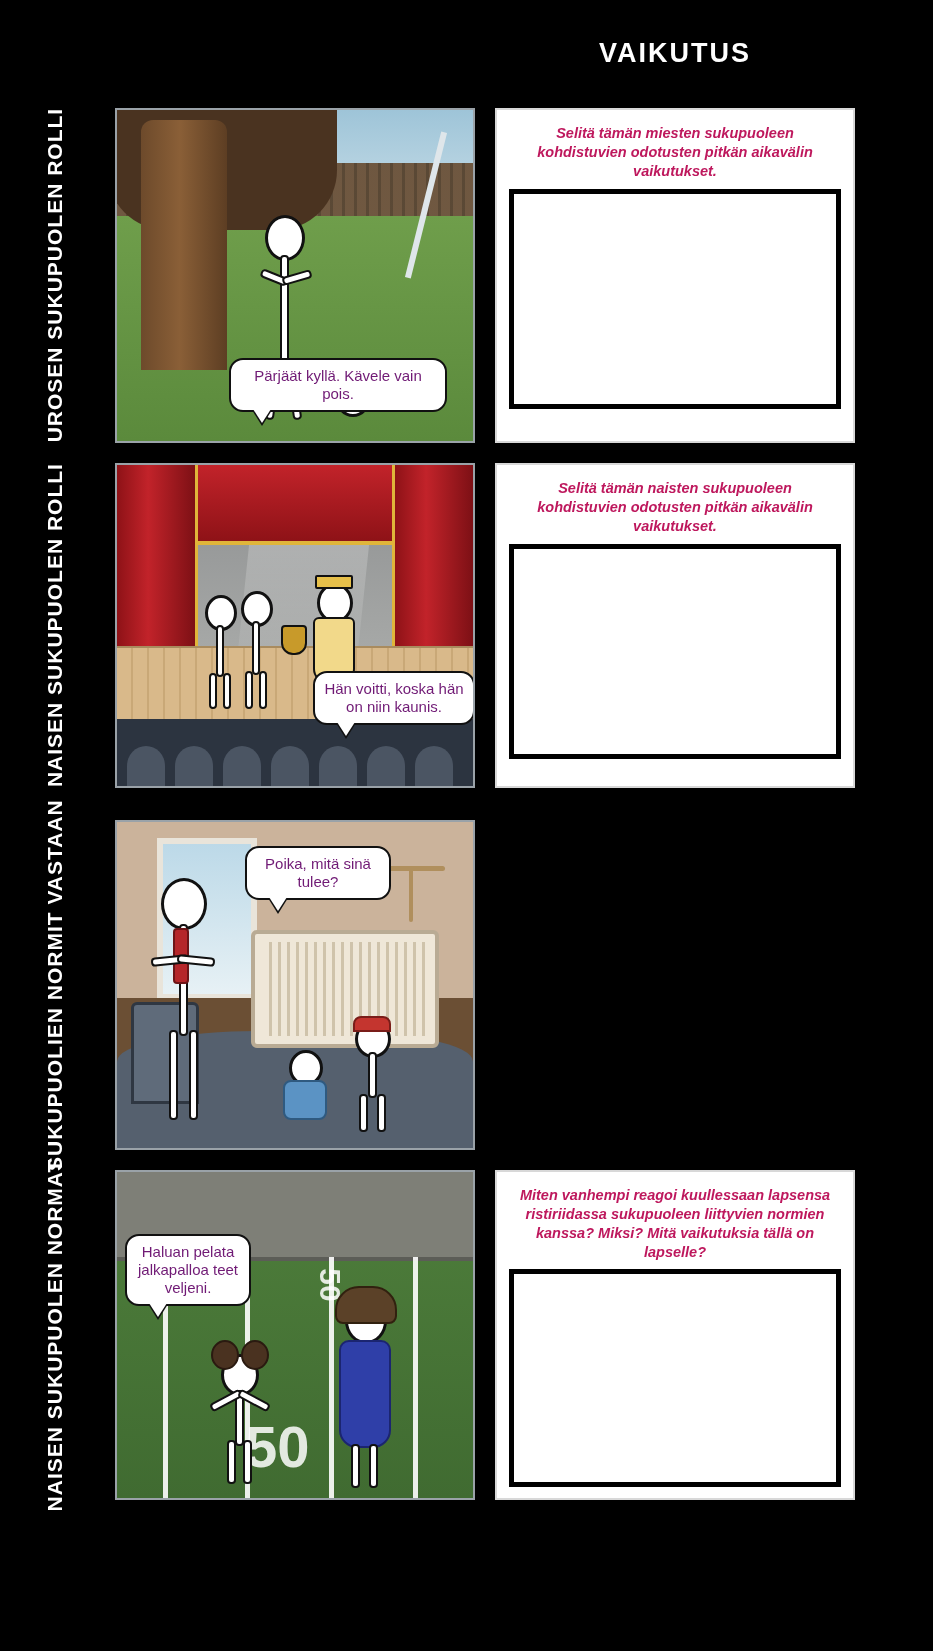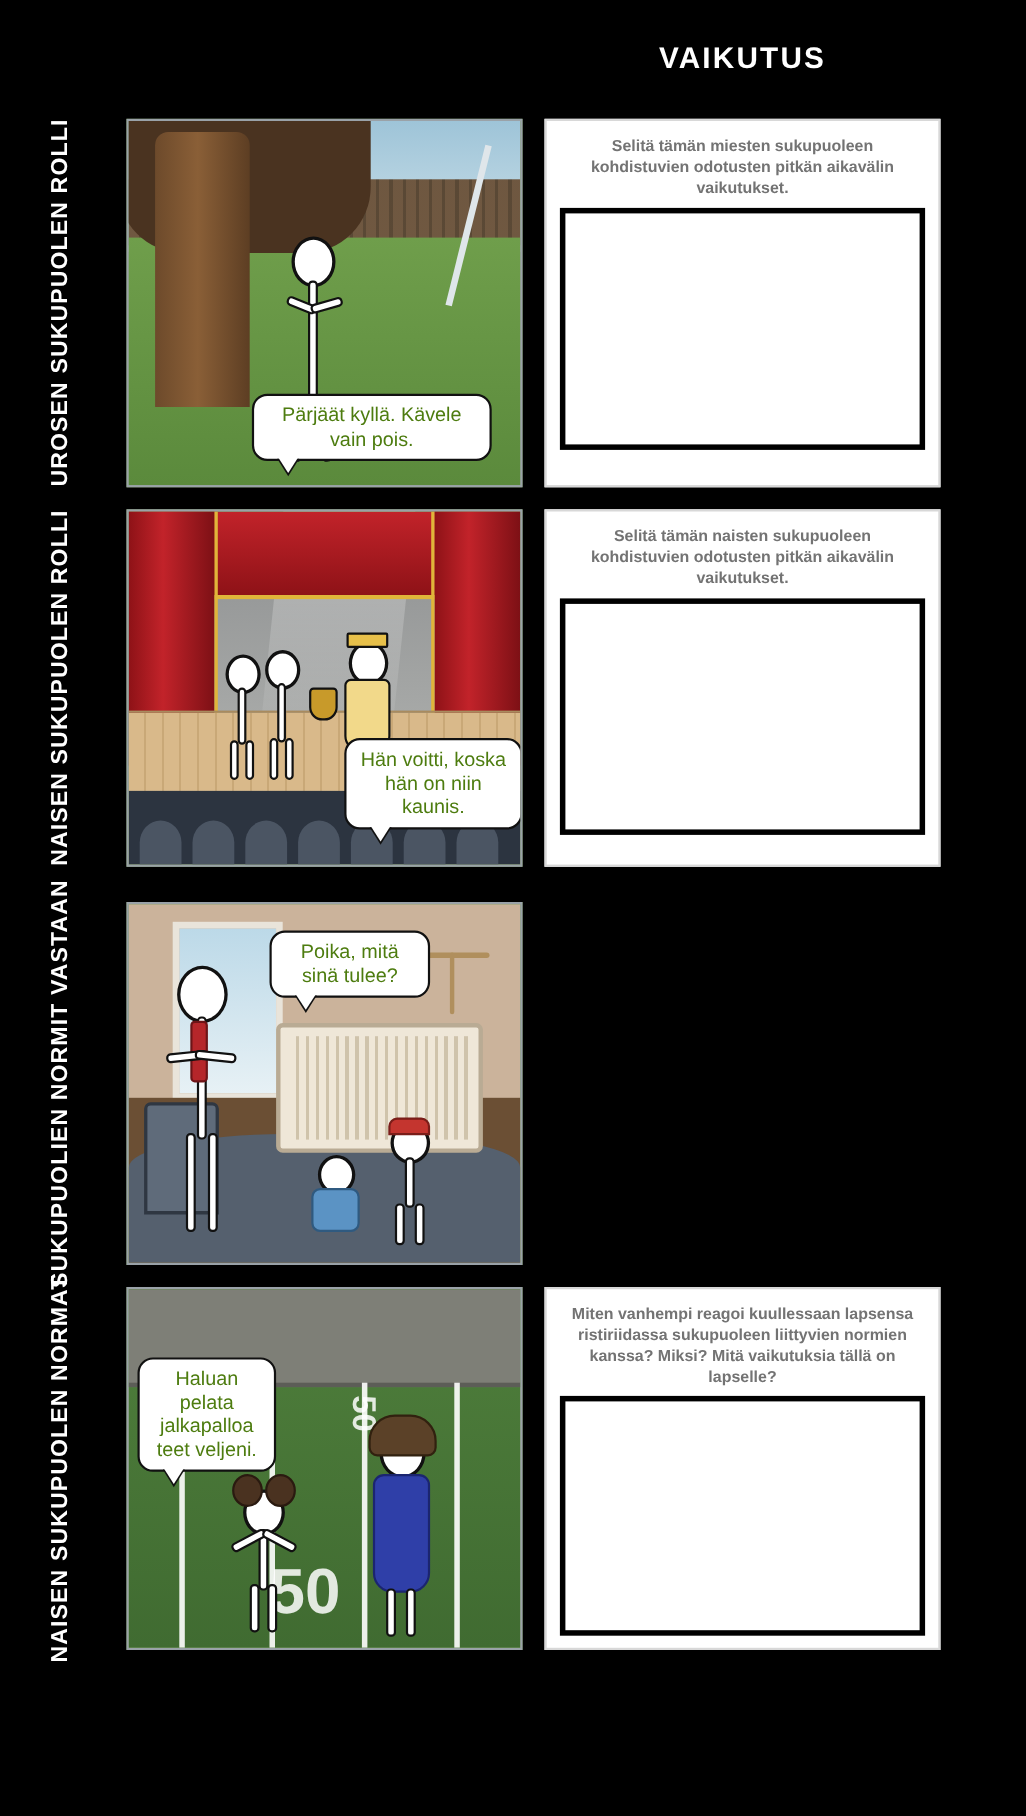--- a/index.html
+++ b/index.html
@@ -87,40 +87,41 @@
     width: 360px;
     height: 100%;
     background: #ffffff;
     border: 2px solid #d8d8d8;
     box-sizing: border-box;
     padding: 10px 12px;
   }
   .prompt {
     font-size: 14.5px;
     font-weight: bold;
-    color: #737373;
+    font-style: italic;
+    color: #be185d;
     text-align: center;
     line-height: 1.3;
     margin: 4px 4px 8px 4px;
   }
   .answer-box {
     border: 5px solid #000;
     background: #fff;
     width: 100%;
     box-sizing: border-box;
   }
 
   
   .bubble {
     position: absolute;
     background: #fff;
     border: 2px solid #111;
     border-radius: 14px;
-    color: #4d7c0f;
-    font-size: 18px;
+    color: #701a75;
+    font-size: 15px;
     line-height: 1.2;
     text-align: center;
     padding: 7px 9px;
     font-family: "Liberation Sans", sans-serif;
   }
   .bubble::after {
     content: "";
     position: absolute;
     width: 0; height: 0;
     border-left: 9px solid transparent;

